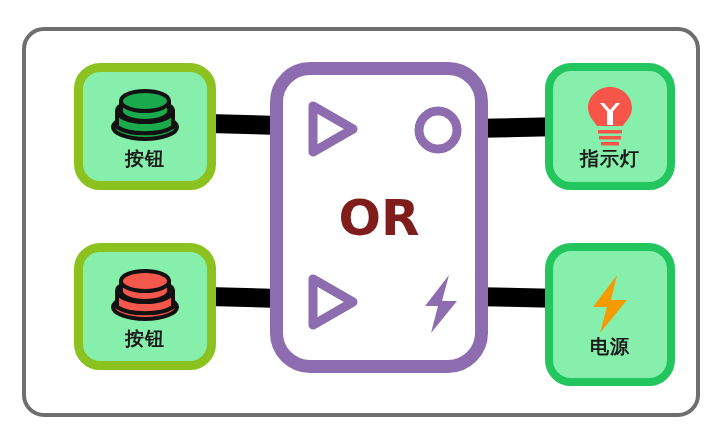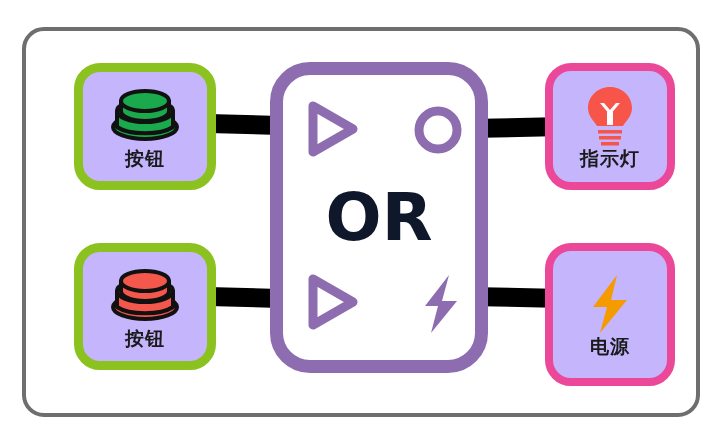--- a/index.html
+++ b/index.html
@@ -26,32 +26,32 @@
     border: 4px solid #6e6e6e;
     border-radius: 22px;
     box-sizing: border-box;
     background: #ffffff;
   }
 
   
   .node {
     position: absolute;
     box-sizing: border-box;
-    background: #c4b5fd;
+    background: #86efac;
     border-radius: 26px;
     display: flex;
     flex-direction: column;
     align-items: center;
     justify-content: center;
   }
   .node.input-node {
     border: 9px solid #8cc220;
   }
   .node.output-node {
-    border: 8px solid #ec4899;
+    border: 8px solid #22c55e;
   }
   .node-icon {
     width: 74px;
     height: 62px;
     display: flex;
     align-items: center;
     justify-content: center;
   }
   .node-icon svg { display: block; }
   .node-label {
@@ -103,23 +103,23 @@
 
   #gate-label {
     position: absolute;
     left: 0;
     top: 0;
     width: 100%;
     height: 100%;
     display: flex;
     align-items: center;
     justify-content: center;
-    font-size: 66px;
+    font-size: 50px;
     font-weight: 700;
-    color: #0f172a;
+    color: #7f1d1d;
     font-family: "DejaVu Sans", sans-serif;
     letter-spacing: 0px;
     pointer-events: none;
     text-align: right;
   }
 </style>
 </head>
 <body>
 
 <div id="canvas">

